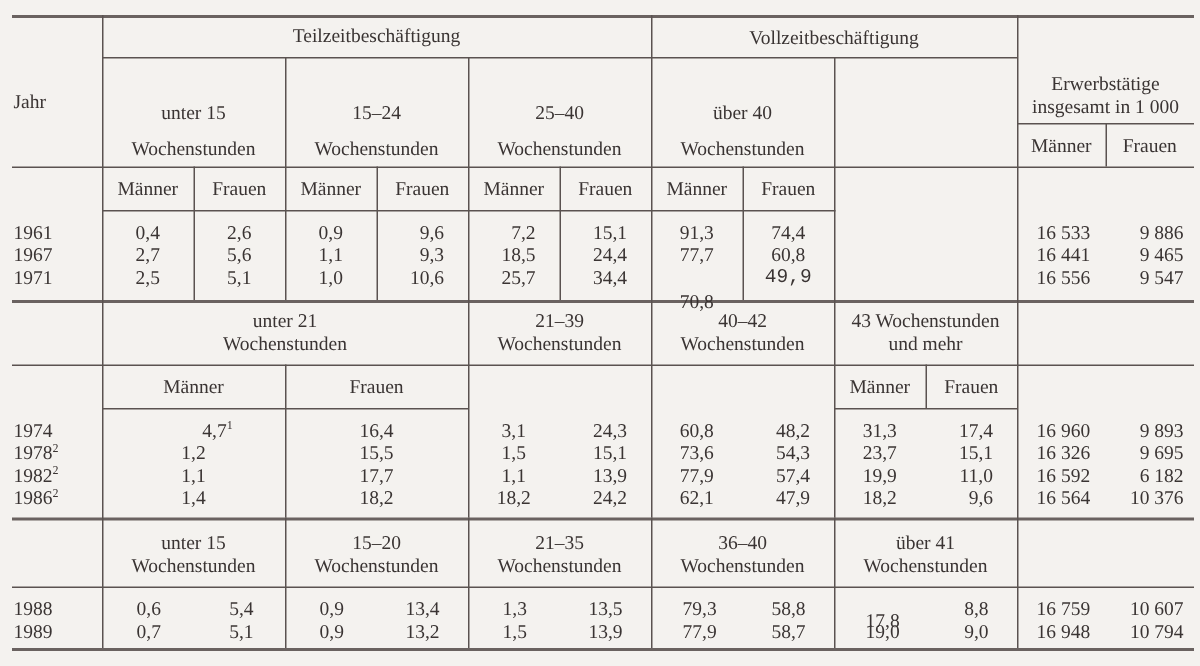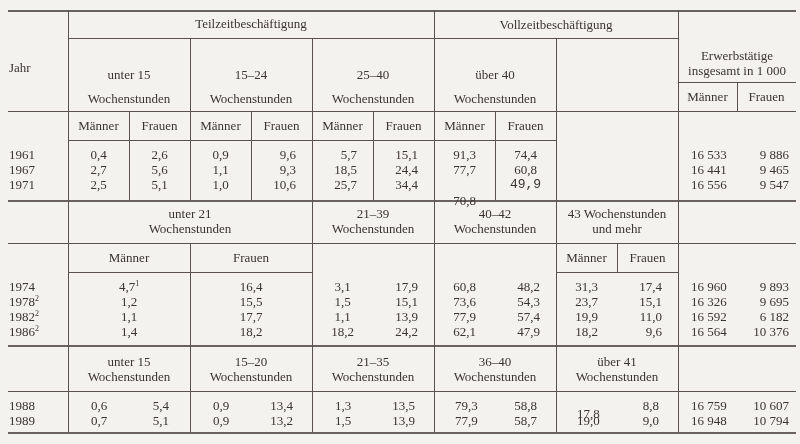--- a/index.html
+++ b/index.html
@@ -87,21 +87,21 @@
   <div class="t c" style="left:373px; width:61px; top:118px;">Frauen</div>
   <div class="t c" style="left:434px; width:61px; top:118px;">Männer</div>
   <div class="t c" style="left:495px; width:61px; top:118px;">Frauen</div>
 
   <div>
     <div class="t l" style="left:9px; top:147px;">1961</div>
     <div class="t c" style="left:68px; width:61px; top:147px;">0,4</div>
     <div class="t c" style="left:129px; width:61px; top:147px;">2,6</div>
     <div class="t c" style="left:190px; width:61px; top:147px;">0,9</div>
     <div class="t r" style="left:251px; width:45px; top:147px;">9,6</div>
-    <div class="t r" style="left:312px; width:45px; top:147px;">5,7</div>
+    <div class="t r" style="left:312px; width:45px; top:147px;">7,2</div>
     <div class="t r" style="left:373px; width:45px; top:147px;">15,1</div>
     <div class="t c" style="left:434px; width:61px; top:147px;">91,3</div>
     <div class="t c" style="left:495px; width:61px; top:147px;">74,4</div>
     <div class="t l" style="left:691px; top:147px;">16 533</div>
     <div class="t r" style="left:737px; width:52px; top:147px;">9 886</div>
   </div>
   <div>
     <div class="t l" style="left:9px; top:162px;">1967</div>
     <div class="t c" style="left:68px; width:61px; top:162px;">2,7</div>
     <div class="t c" style="left:129px; width:61px; top:162px;">5,6</div>
@@ -137,24 +137,24 @@
   <div class="t c" style="left:556px; width:122px; top:206px;">43 Wochenstunden</div>
   <div class="t c" style="left:556px; width:122px; top:221px;">und mehr</div>
 
   <div class="t c" style="left:68px; width:122px; top:250px;">Männer</div>
   <div class="t c" style="left:190px; width:122px; top:250px;">Frauen</div>
   <div class="t c" style="left:556px; width:61px; top:250px;">Männer</div>
   <div class="t c" style="left:617px; width:61px; top:250px;">Frauen</div>
 
   <div>
     <div class="t l" style="left:9px; top:279px;"><span>1974</span><sup></sup></div>
-    <div class="t c" style="left:68px; width:122px; top:279px;"><span>4,7</span><sup>1</sup></div>
+    <div class="t c" style="left:68px; width:122px; top:279px;padding-left:16px;"><span>4,7</span><sup>1</sup></div>
     <div class="t c" style="left:190px; width:122px; top:279px;">16,4</div>
     <div class="t c" style="left:312px; width:61px; top:279px;">3,1</div>
-    <div class="t r" style="left:373px; width:45px; top:279px;">17,9</div>
+    <div class="t r" style="left:373px; width:45px; top:279px;">24,3</div>
     <div class="t c" style="left:434px; width:61px; top:279px;">60,8</div>
     <div class="t r" style="left:495px; width:45px; top:279px;">48,2</div>
     <div class="t c" style="left:556px; width:61px; top:279px;">31,3</div>
     <div class="t r" style="left:617px; width:45px; top:279px;">17,4</div>
     <div class="t l" style="left:691px; top:279px;">16 960</div>
     <div class="t r" style="left:737px; width:52px; top:279px;">9 893</div>
   </div>
   <div>
     <div class="t l" style="left:9px; top:294px;"><span>1978</span><sup>2</sup></div>
     <div class="t c" style="left:68px; width:122px; top:294px;">1,2</div>

